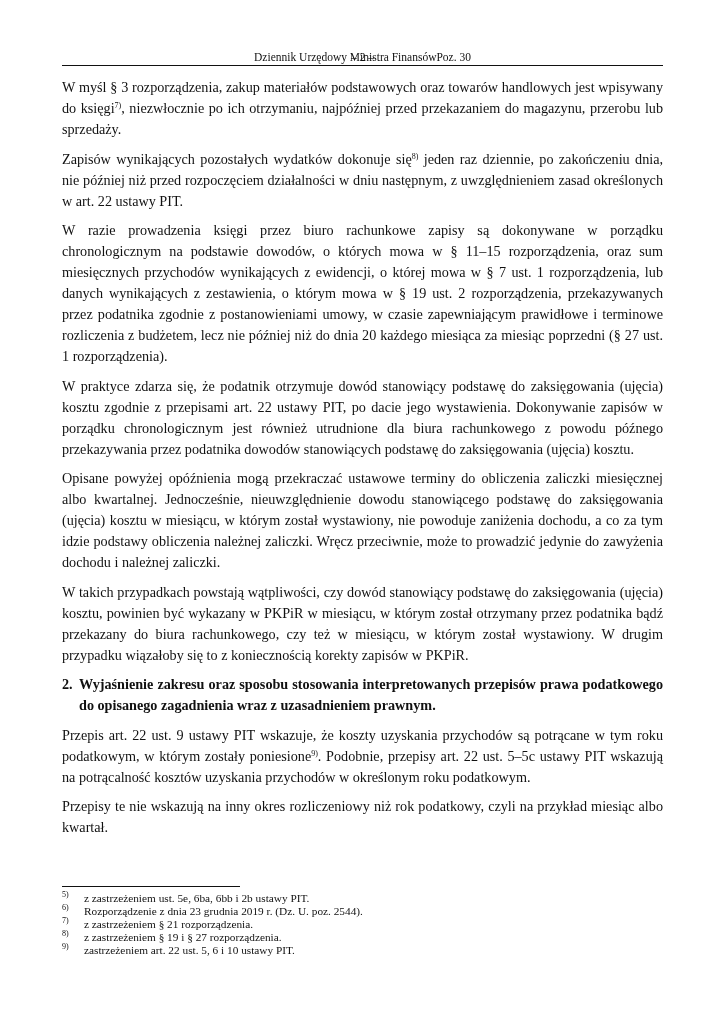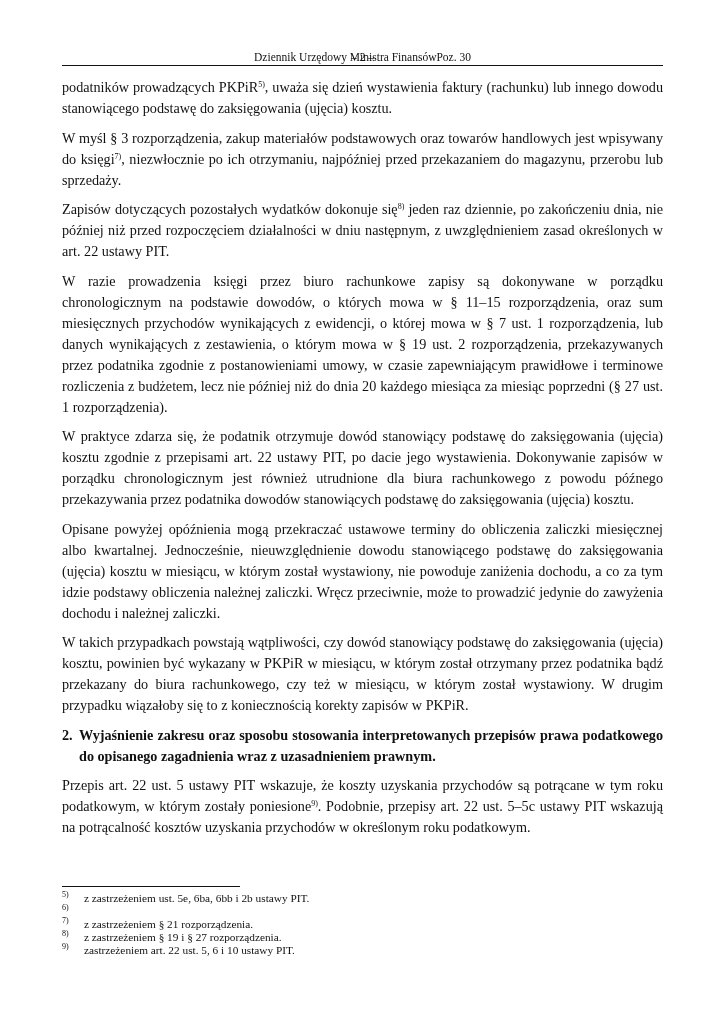--- a/index.html
+++ b/index.html
@@ -34,45 +34,46 @@
 <body>
 
 <div class="page">
   <div class="header">
     <span>Dziennik Urzędowy Ministra Finansów</span>
     <span class="mid">– 2 –</span>
     <span>Poz. 30</span>
   </div>
 
   <div class="body">
-    <p><span>podatników prowadzących PKPiR</span><sup>5)</sup><span>, uważa się dzień wystawienia faktury (rachunku) lub innego dowodu stanowiącego podstawę do zaksięgowania (ujęcia) kosztu.</span></p>
     <p><span>W myśl § 3 rozporządzenia, zakup materiałów podstawowych oraz towarów handlowych jest wpisywany do księgi</span><sup>7)</sup><span>, niezwłocznie po ich otrzymaniu, najpóźniej przed przekazaniem do magazynu, przerobu lub sprzedaży.</span></p>
-    <p><span>Zapisów dotyczących pozostałych wydatków dokonuje się</span><sup>8)</sup><span> jeden raz dziennie, po zakończeniu dnia, nie później niż przed rozpoczęciem działalności w dniu następnym, z uwzględnieniem zasad określonych w art. 22 ustawy PIT.</span></p>
+    <p><span>Zapisów wynikających pozostałych wydatków dokonuje się</span><sup>8)</sup><span> jeden raz dziennie, po zakończeniu dnia, nie później niż przed rozpoczęciem działalności w dniu następnym, z uwzględnieniem zasad określonych w art. 22 ustawy PIT.</span></p>
     <p>W razie prowadzenia księgi przez biuro rachunkowe zapisy są dokonywane w porządku chronologicznym na podstawie dowodów, o których mowa w § 11–15 rozporządzenia, oraz sum miesięcznych przychodów wynikających z ewidencji, o której mowa w § 7 ust. 1 rozporządzenia, lub danych wynikających z zestawienia, o którym mowa w § 19 ust. 2 rozporządzenia, przekazywanych przez podatnika zgodnie z postanowieniami umowy, w czasie zapewniającym prawidłowe i terminowe rozliczenia z budżetem, lecz nie później niż do dnia 20 każdego miesiąca za miesiąc poprzedni (§ 27 ust. 1 rozporządzenia).</p>
     <p>W praktyce zdarza się, że podatnik otrzymuje dowód stanowiący podstawę do zaksięgowania (ujęcia) kosztu zgodnie z przepisami art. 22 ustawy PIT, po dacie jego wystawienia. Dokonywanie zapisów w porządku chronologicznym jest również utrudnione dla biura rachunkowego z powodu późnego przekazywania przez podatnika dowodów stanowiących podstawę do zaksięgowania (ujęcia) kosztu.</p>
     <p>Opisane powyżej opóźnienia mogą przekraczać ustawowe terminy do obliczenia zaliczki miesięcznej albo kwartalnej. Jednocześnie, nieuwzględnienie dowodu stanowiącego podstawę do zaksięgowania (ujęcia) kosztu w miesiącu, w którym został wystawiony, nie powoduje zaniżenia dochodu, a co za tym idzie podstawy obliczenia należnej zaliczki. Wręcz przeciwnie, może to prowadzić jedynie do zawyżenia dochodu i należnej zaliczki.</p>
     <p>W takich przypadkach powstają wątpliwości, czy dowód stanowiący podstawę do zaksięgowania (ujęcia) kosztu, powinien być wykazany w PKPiR w miesiącu, w którym został otrzymany przez podatnika bądź przekazany do biura rachunkowego, czy też w miesiącu, w którym został wystawiony. W drugim przypadku wiązałoby się to z koniecznością korekty zapisów w PKPiR.</p>
 
     <div class="heading">
       <span class="num">2.</span>
       <span>Wyjaśnienie zakresu oraz sposobu stosowania interpretowanych przepisów prawa podatkowego do opisanego zagadnienia wraz z uzasadnieniem prawnym.</span>
     </div>
 
-    <p><span>Przepis art. 22 ust. 5 ustawy PIT wskazuje, że koszty uzyskania przychodów są potrącane w tym roku podatkowym, w którym zostały poniesione</span><sup>9)</sup><span>. Podobnie, przepisy art. 22 ust. 5–5c ustawy PIT wskazują na potrącalność kosztów uzyskania przychodów w określonym roku podatkowym.</span></p>
+    <p><span>Przepis art. 22 ust. 9 ustawy PIT wskazuje, że koszty uzyskania przychodów są potrącane w tym roku podatkowym, w którym zostały poniesione</span><sup>9)</sup><span>. Podobnie, przepisy art. 22 ust. 5–5c ustawy PIT wskazują na potrącalność kosztów uzyskania przychodów w określonym roku podatkowym.</span></p>
+    <p>Przepisy te nie wskazują na inny okres rozliczeniowy niż rok podatkowy, czyli na przykład miesiąc albo kwartał.</p>
   </div>
 </div>
 
 <div class="footnotes">
   <div class="fn-rule"></div>
   <div class="fn">
       <span class="mark">5)</span>
       <span>z zastrzeżeniem ust. 5e, 6ba, 6bb i 2b ustawy PIT.</span>
     </div>
   <div class="fn">
       <span class="mark">6)</span>
+      <span>Rozporządzenie z dnia 23 grudnia 2019 r. (Dz. U. poz. 2544).</span>
     </div>
   <div class="fn">
       <span class="mark">7)</span>
       <span>z zastrzeżeniem § 21 rozporządzenia.</span>
     </div>
   <div class="fn">
       <span class="mark">8)</span>
       <span>z zastrzeżeniem § 19 i § 27 rozporządzenia.</span>
     </div>
   <div class="fn">

